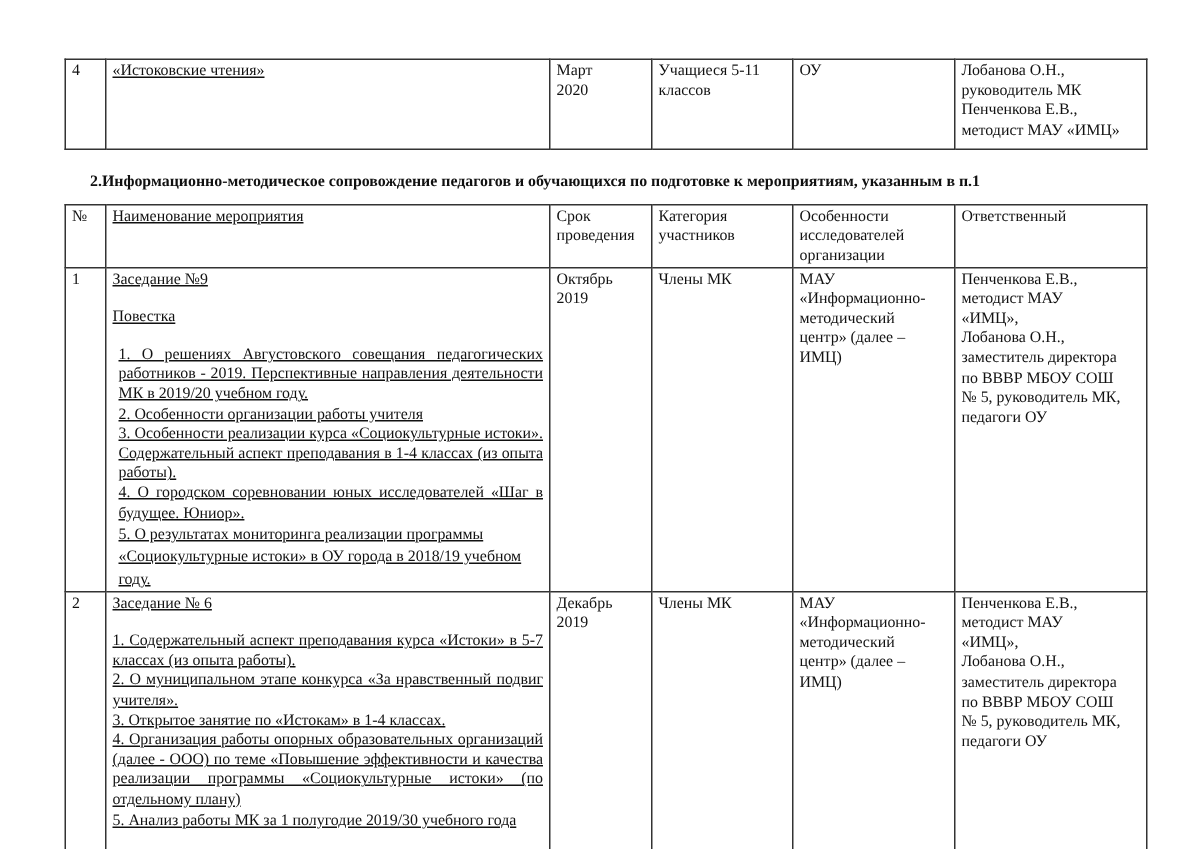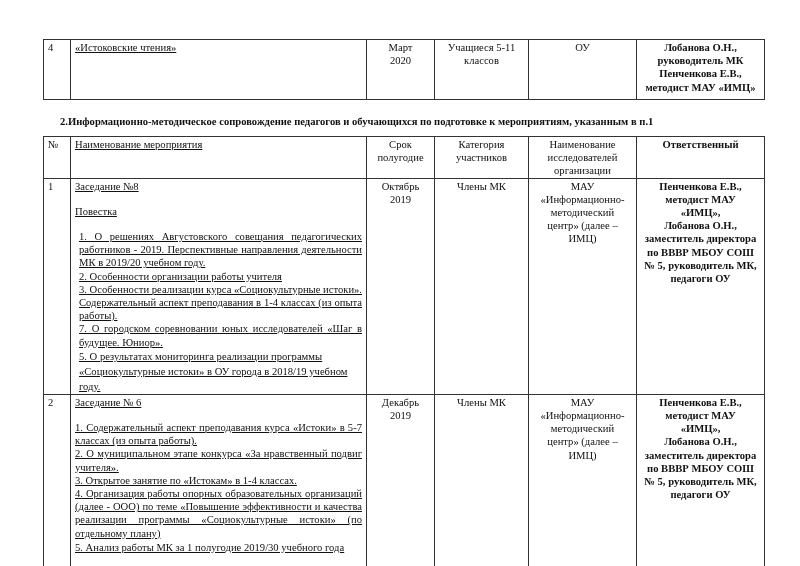--- a/index.html
+++ b/index.html
@@ -8,22 +8,22 @@
     font-family: "Liberation Serif", "DejaVu Serif", serif;
     color: #111; font-size: 10.6px; line-height: 13.2px;
   }
   table { border-collapse: collapse; position: absolute; left: 43px; table-layout: fixed; }
   td { border: 1px solid #333; vertical-align: top; padding: 1px 4px 0 4px; }
   .c0 { width: 18px; }
   .c1 { width: 287px; text-decoration: underline; }
   .c2 { width: 59px; }
   .c3 { width: 85px; }
   .c4 { width: 99px; }
-  .c5 { width: 119px; font-weight: bold; }
-  .center { text-align: center; }
+  .c5 { width: 119px; }
+  .center { text-align: left; }
   .just { text-align: justify; }
   #t1 { top: 39px; }
   #t1 tr { height: 60px; }
   #heading {
     position: absolute; left: 60px; top: 115px; width: 740px;
     font-weight: bold; font-size: 10.6px;
   }
   #t2 { top: 136px; }
   #t2 .hdr { height: 41px; }
   #t2 .r1 { height: 196px; }
@@ -61,43 +61,43 @@
 
 <div id="heading">2.Информационно-методическое сопровождение педагогов и обучающихся по подготовке к мероприятиям, указанным в п.1</div>
 
 <table id="t2">
   <tbody>
       <tr class="hdr">
     <td class="c0">№</td>
     <td class="c1">Наименование мероприятия</td>
     <td class="c2 center">
       <span class="item">Срок</span>
-      <span class="item">полугодие</span>
+      <span class="item">проведения</span>
     </td>
     <td class="c3 center">
       <span class="item">Категория</span>
       <span class="item">участников</span>
     </td>
     <td class="c4 center">
-      <span class="item">Наименование</span>
+      <span class="item">Особенности</span>
       <span class="item">исследователей</span>
       <span class="item">организации</span>
     </td>
     <td class="c5 center">Ответственный</td>
   </tr>
 
   <tr class="r1">
     <td class="c0">1</td>
     <td class="c1">
-      <span class="item">Заседание №8</span>
+      <span class="item">Заседание №9</span>
       <span class="item line-gap">Повестка</span>
       <span class="item just indent line-gap">1. О решениях Августовского совещания педагогических работников - 2019. Перспективные направления деятельности МК в 2019/20 учебном году.</span>
       <span class="item just indent">2. Особенности организации работы учителя</span>
       <span class="item just indent">3. Особенности реализации курса «Социокультурные истоки». Содержательный аспект преподавания в 1-4 классах (из опыта работы).</span>
-      <span class="item just indent">7. О городском соревновании юных исследователей «Шаг в будущее. Юниор».</span>
+      <span class="item just indent">4. О городском соревновании юных исследователей «Шаг в будущее. Юниор».</span>
       <span class="item indent" style="line-height:15px">5. О результатах мониторинга реализации программы «Социокультурные истоки» в ОУ города в 2018/19 учебном году.</span>
     </td>
     <td class="c2 center">
       <span class="item">Октябрь</span>
       <span class="item">2019</span>
     </td>
     <td class="c3 center">Члены МК</td>
     <td class="c4 center">
       <span class="item">МАУ</span>
       <span class="item">«Информационно-</span>

